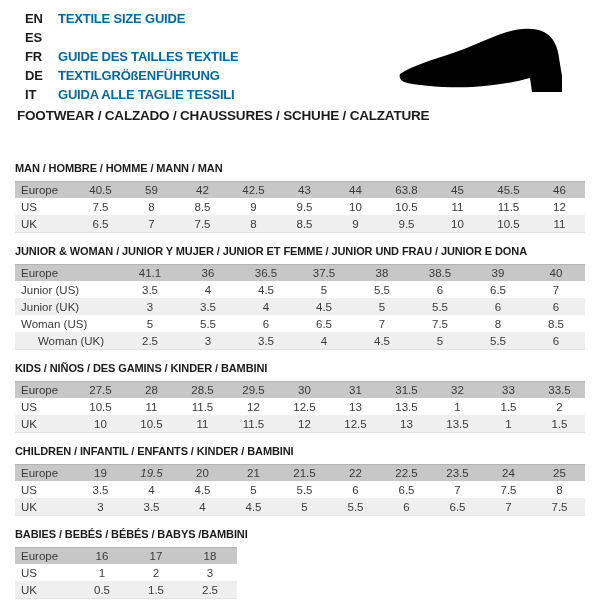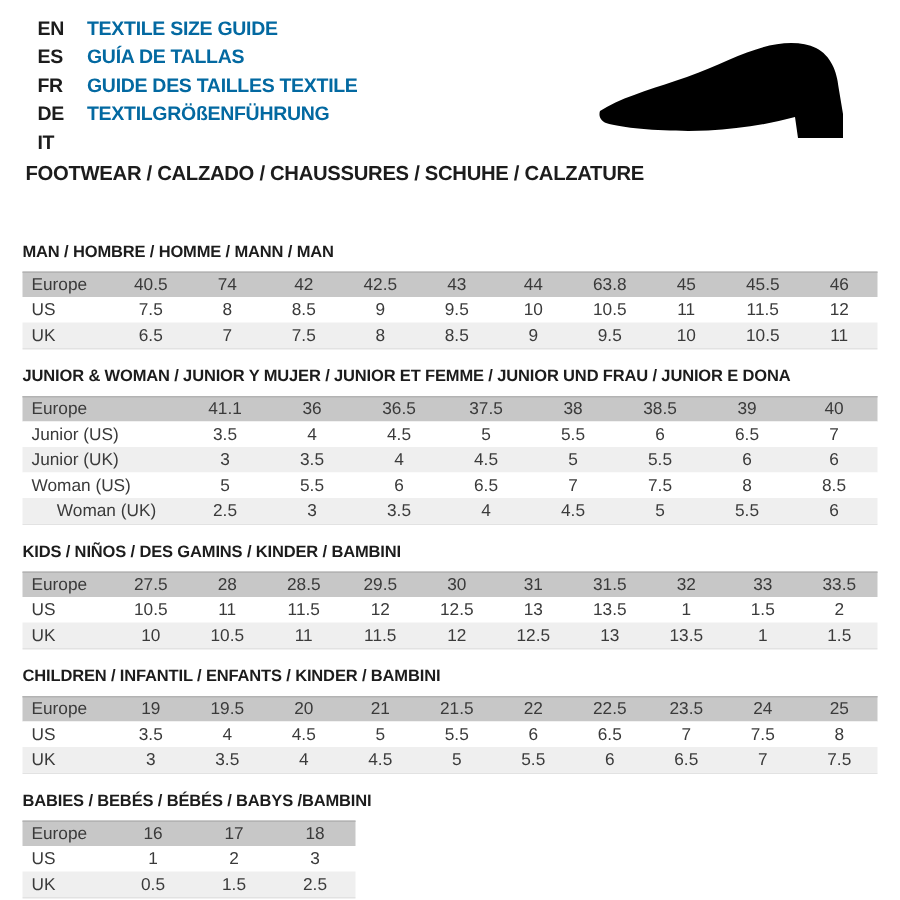--- a/index.html
+++ b/index.html
@@ -39,32 +39,32 @@
 
 <div class="page">
 
   <div class="lang-block">
       <div class="lang-row">
         <span class="lang-code">EN</span>
         <span class="lang-label">TEXTILE SIZE GUIDE</span>
       </div>
       <div class="lang-row">
         <span class="lang-code">ES</span>
-        <span class="lang-label">GUÍA DE TALLAS</span>
       </div>
       <div class="lang-row">
         <span class="lang-code">FR</span>
         <span class="lang-label">GUIDE DES TAILLES TEXTILE</span>
       </div>
       <div class="lang-row">
         <span class="lang-code">DE</span>
         <span class="lang-label">TEXTILGRÖßENFÜHRUNG</span>
       </div>
       <div class="lang-row">
         <span class="lang-code">IT</span>
+        <span class="lang-label">GUIDA ALLE TAGLIE TESSILI</span>
       </div>
     </div>
 
   <div class="category-heading">FOOTWEAR / CALZADO / CHAUSSURES / SCHUHE / CALZATURE</div>
 
   <div class="shoe-wrap">
     <svg viewBox="0 0 180 80" xmlns="http://www.w3.org/2000/svg" aria-hidden="true">
       <path fill="#000000" d="
         M 8 48
         C 20 40, 40 34, 58 28
@@ -81,21 +81,21 @@
     </svg>
   </div>
 
   <div class="tables-block">
       <section class="size-section">
         <h2 class="size-title">MAN / HOMBRE / HOMME / MANN / MAN</h2>
         <div class="size-table" style="width: 570px;">
           <div class="size-row">
             <span class="size-label" style="width: 60px;">Europe</span>
             <span class="size-cell" style="width: 51px;">40.5</span>
-            <span class="size-cell" style="width: 51px;">74</span>
+            <span class="size-cell" style="width: 51px;">59</span>
             <span class="size-cell" style="width: 51px;">42</span>
             <span class="size-cell" style="width: 51px;">42.5</span>
             <span class="size-cell" style="width: 51px;">43</span>
             <span class="size-cell" style="width: 51px;">44</span>
             <span class="size-cell" style="width: 51px;">63.8</span>
             <span class="size-cell" style="width: 51px;">45</span>
             <span class="size-cell" style="width: 51px;">45.5</span>
             <span class="size-cell" style="width: 51px;">46</span>
           </div>
           <div class="size-row">
@@ -229,21 +229,21 @@
             <span class="size-cell" style="width: 51px;">1.5</span>
           </div>
         </div>
       </section>
       <section class="size-section">
         <h2 class="size-title">CHILDREN / INFANTIL / ENFANTS / KINDER / BAMBINI</h2>
         <div class="size-table" style="width: 570px;">
           <div class="size-row">
             <span class="size-label" style="width: 60px;">Europe</span>
             <span class="size-cell" style="width: 51px;">19</span>
-            <span class="size-cell" style="width: 51px;">19.5</span>
+            <span class="size-cell" style="width: 51px; font-style: italic;">19.5</span>
             <span class="size-cell" style="width: 51px;">20</span>
             <span class="size-cell" style="width: 51px;">21</span>
             <span class="size-cell" style="width: 51px;">21.5</span>
             <span class="size-cell" style="width: 51px;">22</span>
             <span class="size-cell" style="width: 51px;">22.5</span>
             <span class="size-cell" style="width: 51px;">23.5</span>
             <span class="size-cell" style="width: 51px;">24</span>
             <span class="size-cell" style="width: 51px;">25</span>
           </div>
           <div class="size-row">

